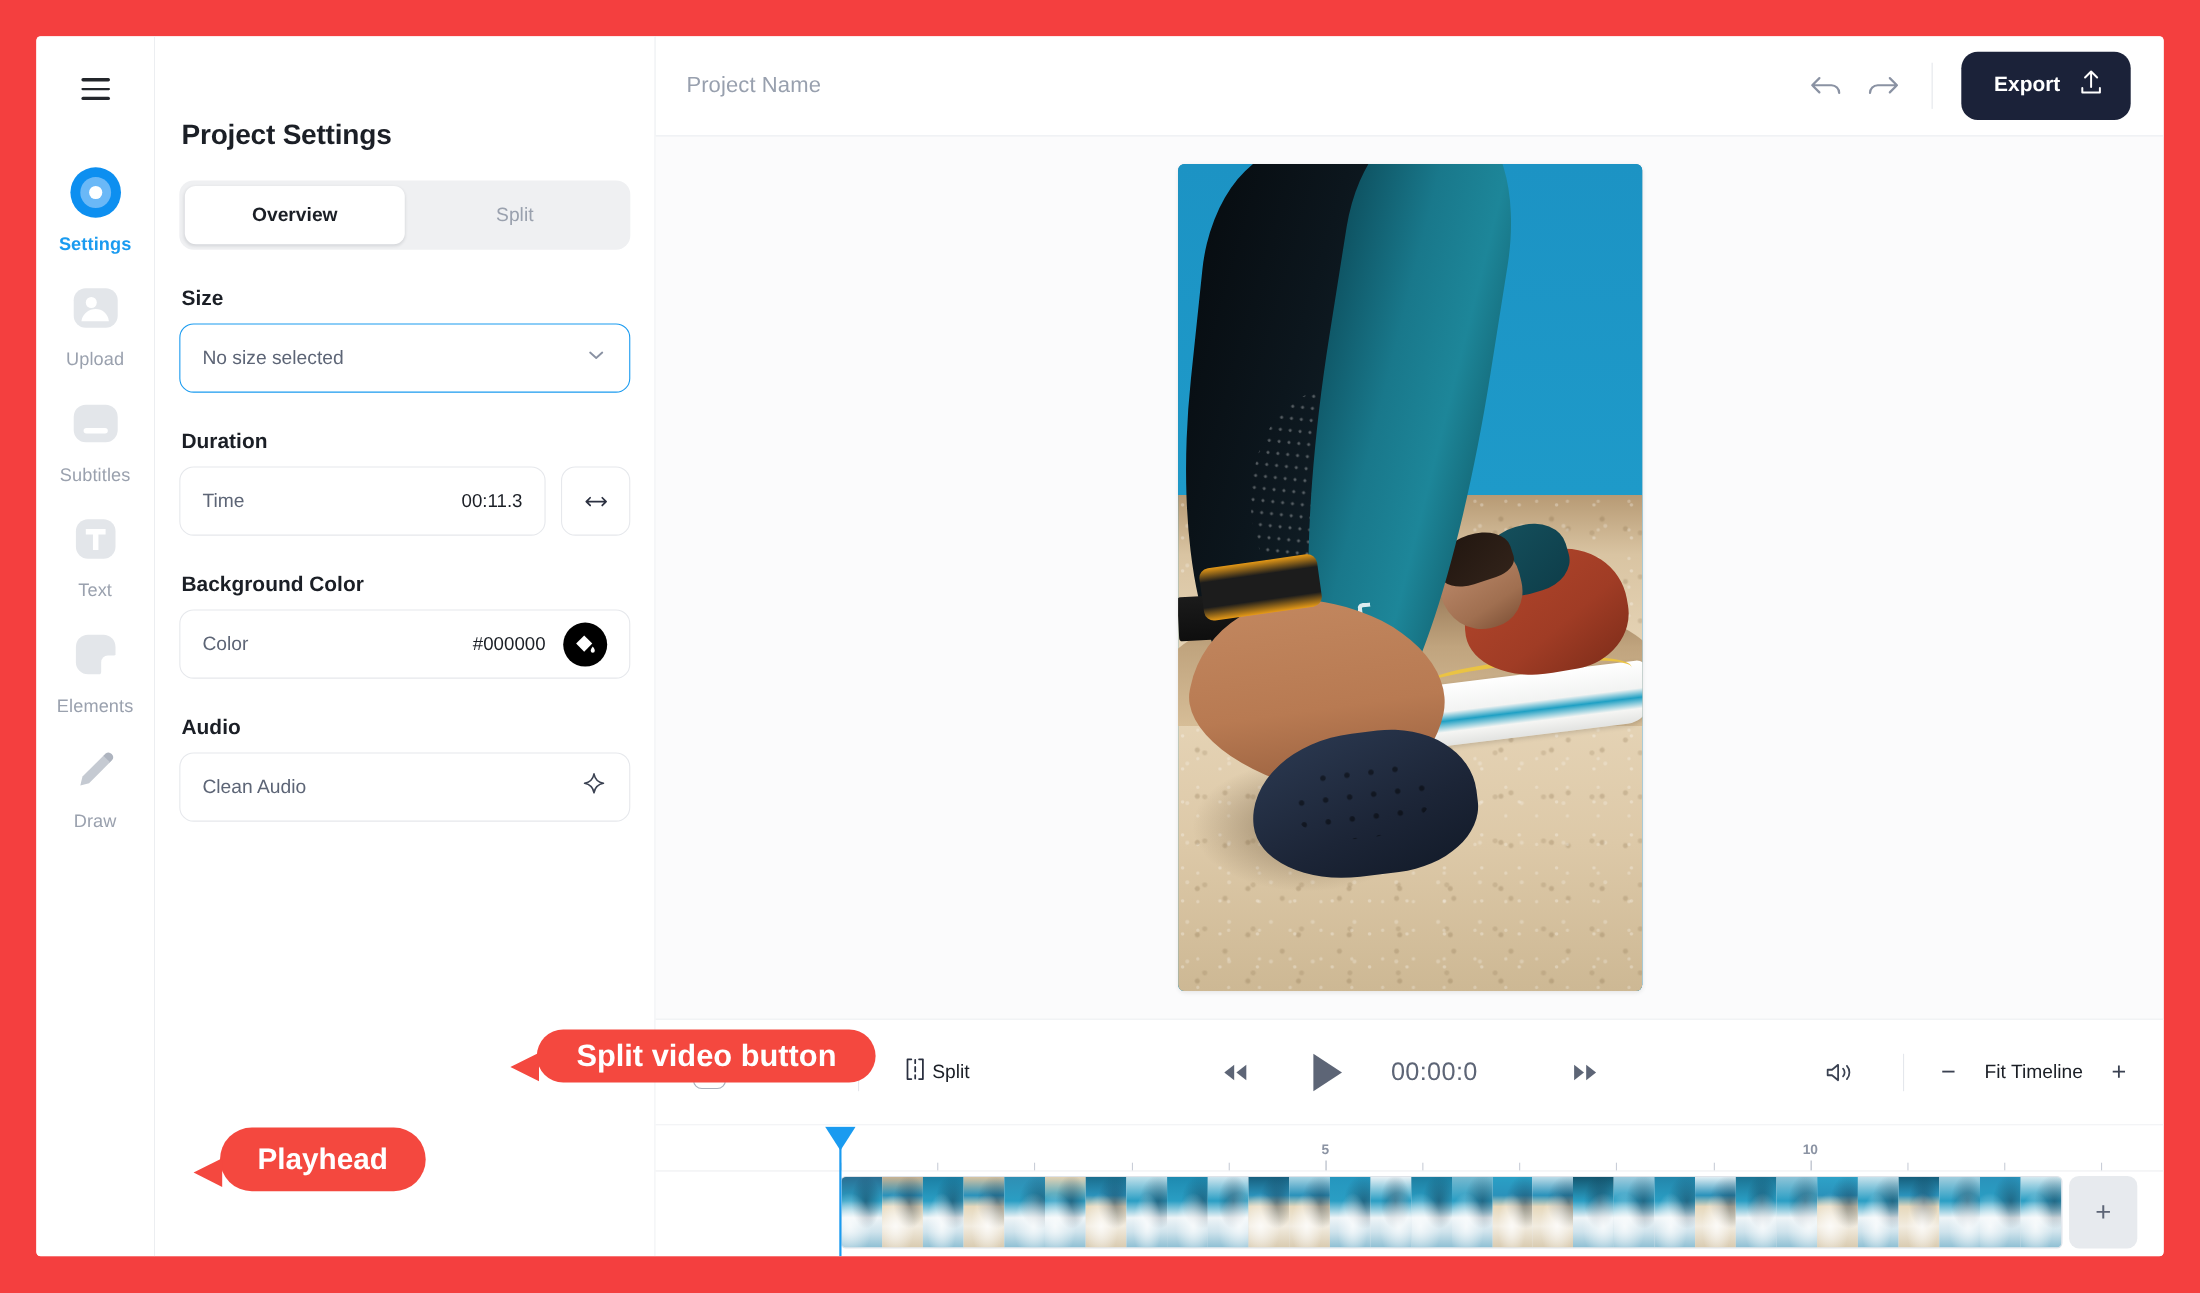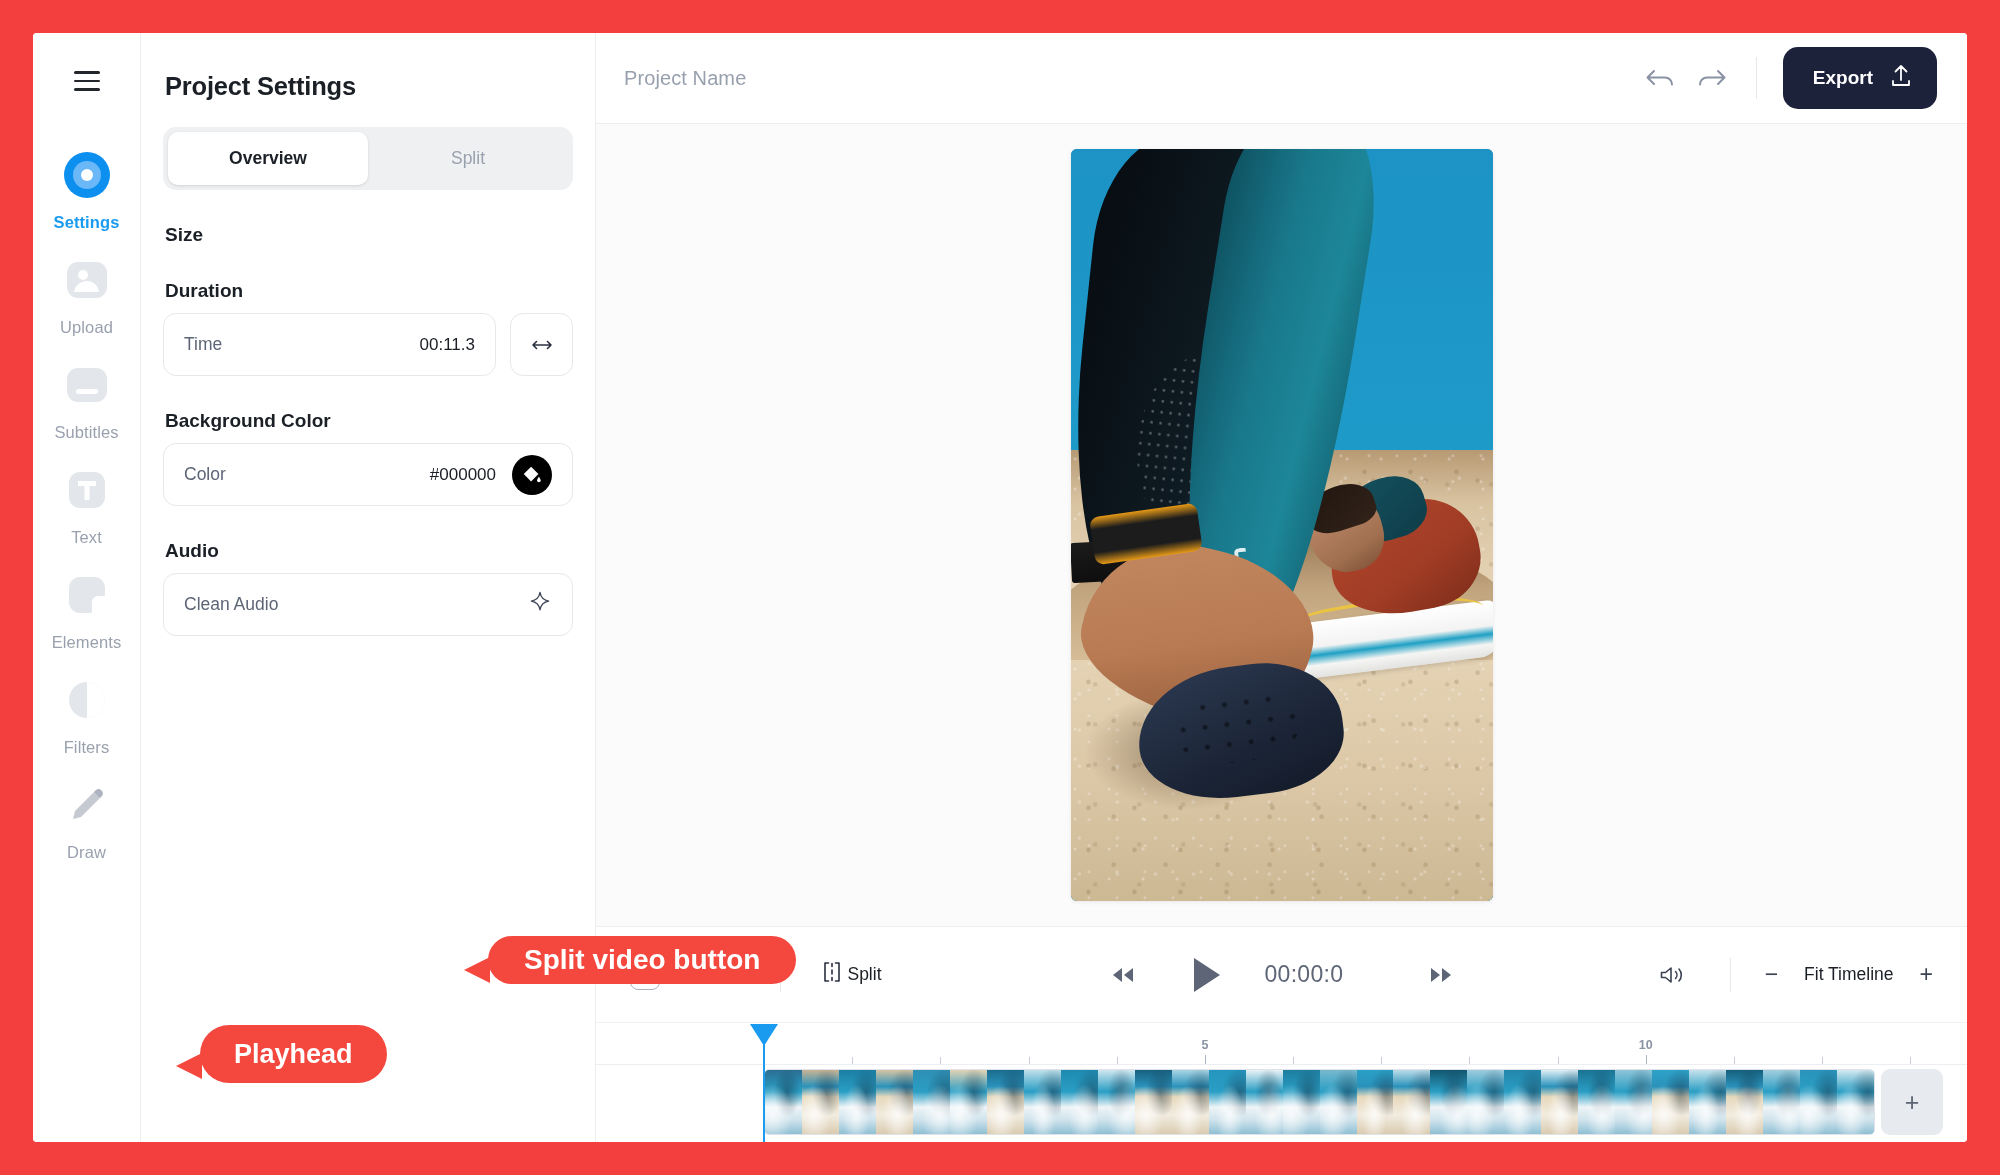--- a/index.html
+++ b/index.html
@@ -79,20 +79,21 @@
     border-right: 1px solid #eceef1;
     padding: 0 22px;
     position: relative;
   }
   #panel-title {
     font-size: 25.5px;
     font-weight: 700;
     color: #1b1f26;
     letter-spacing: -.2px;
     padding: 39px 0 0 2px;
+    margin-top: 37px;
   }
   .segmented {
     margin-top: 26px;
     height: 63px;
     background: #eff0f2;
     border-radius: 13px;
     display: flex;
     padding: 5px;
     position: relative;
   }
@@ -556,29 +557,20 @@
     <div class="rail-item">
       <span class="rail-ico">
         <svg width="44" height="44" viewBox="0 0 44 44">
           <path d="M4 15a11 11 0 0111-11h14a11 11 0 0111 11v7L26 40H15A11 11 0 014 29z" fill="#e3e6ea"></path>
           <path d="M40 23L27 40V29a6 6 0 016-6z" fill="#ffffff"></path>
         </svg>
       </span>
       <span class="rail-lbl">Elements</span>
     </div>
 
-    <div class="rail-item">
-      <span class="rail-ico">
-        <svg width="44" height="44" viewBox="0 0 44 44">
-          <circle cx="22" cy="22" r="18" fill="#e3e6ea"></circle>
-          <path d="M22 4a18 18 0 010 36z" fill="#ffffff"></path>
-        </svg>
-      </span>
-      <span class="rail-lbl">Filters</span>
-    </div>
 
     <div class="rail-item">
       <span class="rail-ico">
         <svg width="42" height="42" viewBox="0 0 42 42">
           <path d="M7 35l2-8 19-19a4.5 4.5 0 016 6L15 33z" fill="#c5cad2"></path>
           <path d="M28 8l6 6 2-2a4.3 4.3 0 00-6-6z" fill="#aeb4bf"></path>
         </svg>
       </span>
       <span class="rail-lbl">Draw</span>
     </div>
@@ -586,20 +578,28 @@
 
   <div id="panel">
     <div id="panel-title">Project Settings</div>
 
     <div class="segmented">
       <div class="seg active">Overview</div>
       <div class="seg">Split</div>
     </div>
 
     <div class="field-label">Size</div>
+    <div class="ctl focused">
+      <span class="grow">No size selected</span>
+      <span>
+        <svg width="20" height="20" viewBox="0 0 20 20" fill="none">
+          <path d="M4.5 7.5L10 12.5l5.5-5" stroke="#8a92a3" stroke-width="1.7" stroke-linecap="round" stroke-linejoin="round"></path>
+        </svg>
+      </span>
+    </div>
 
     <div class="field-label">Duration</div>
     <div class="row">
       <div class="ctl" style="flex:1">
         <span class="grow">Time</span>
         <span class="val">00:11.3</span>
       </div>
       <div class="sq-btn">
         <svg width="26" height="26" viewBox="0 0 26 26" fill="none">
           <path d="M4 13h18M7.5 9.5L4 13l3.5 3.5M18.5 9.5L22 13l-3.5 3.5" stroke="#2b3040" stroke-width="1.6" stroke-linecap="round" stroke-linejoin="round"></path>

